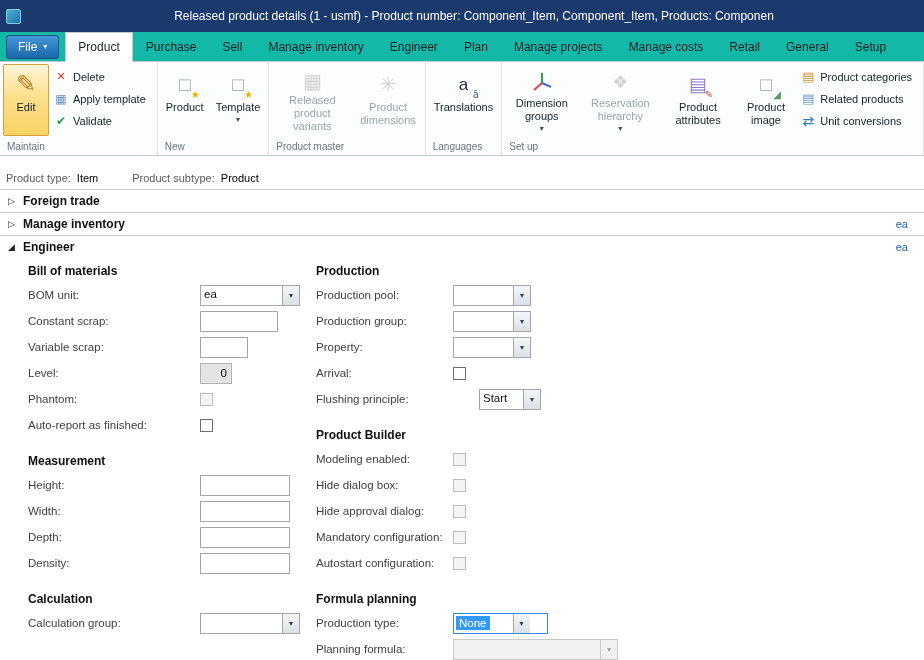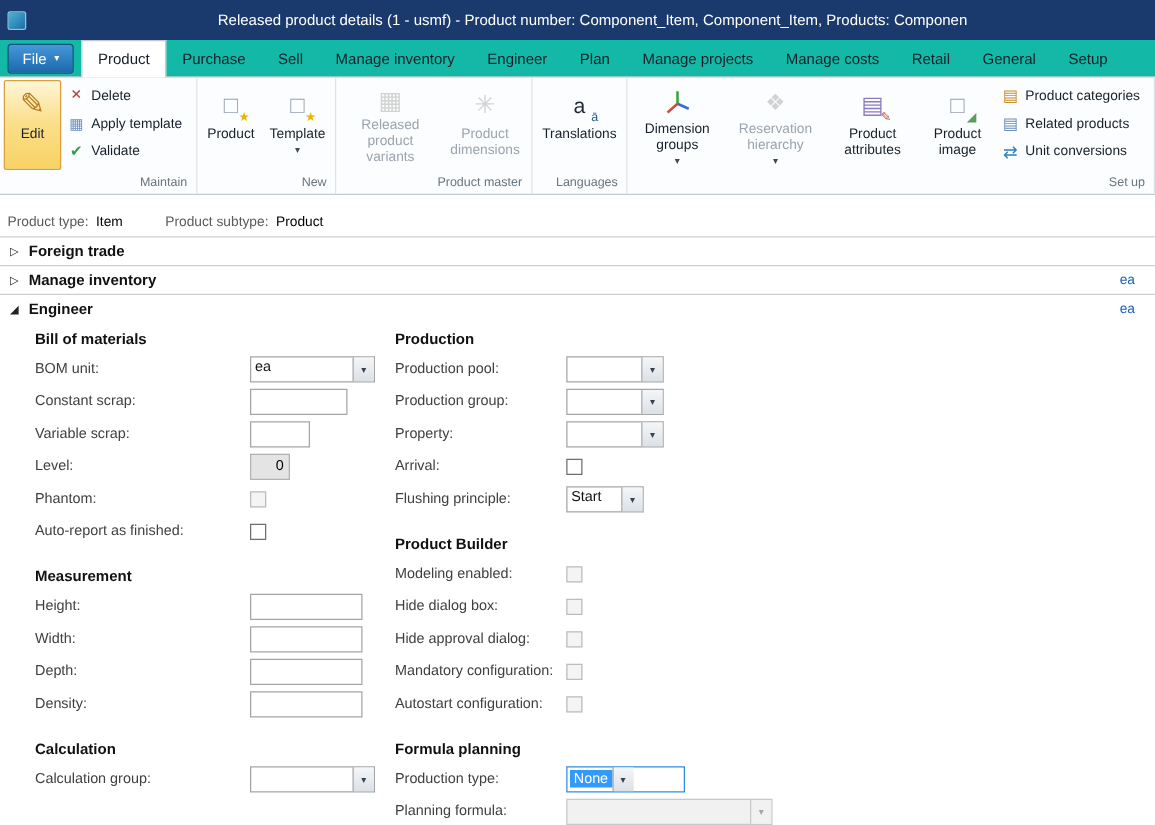--- a/index.html
+++ b/index.html
@@ -16,21 +16,21 @@
   .file-btn{height:24px;align-self:center;margin:0 6px 0 6px;background:linear-gradient(#4598da,#1c68ab);border:1px solid #15507e;border-radius:3px;color:#fff;font-size:12px;display:flex;align-items:center;gap:6px;padding:0 11px;cursor:pointer}
   .file-caret{font-size:8px}
   .tabs{display:flex;align-items:stretch}
   .tab{padding:0 12px;font-size:12px;display:flex;align-items:center;color:#17202a;border:1px solid transparent;border-bottom:none;cursor:pointer;white-space:nowrap}
   .tab.active{background:#fff;border-color:#c3c9d1;margin-bottom:-1px;padding-bottom:1px;z-index:2}
 
   
   .ribbon-body{height:94px;background:#fcfdfe;border-bottom:1px solid #c3c9d1;display:flex;overflow:hidden}
   .rgroup{display:flex;flex-direction:column;border-right:1px solid #dfe3e8;padding:2px 3px 0}
   .rgroup-content{flex:1;display:flex;align-items:flex-start;gap:2px}
-  .rgroup-caption{height:16px;font-size:10px;color:#68747f;text-align:right;line-height:15px;white-space:nowrap;padding:0 4px}
+  .rgroup-caption{height:16px;font-size:10px;color:#68747f;text-align:left;line-height:15px;white-space:nowrap;padding:0 4px}
   .rbig{min-width:46px;max-width:80px;height:72px;padding:4px 4px 2px;display:flex;flex-direction:column;align-items:center;border:1px solid transparent;border-radius:2px;cursor:pointer}
   .rbig-label{font-size:11px;line-height:13px;text-align:center;color:#17202a;margin-top:2px}
   .rbig.dis{cursor:default}
   .rbig.dis .rbig-label{color:#9aa4af}
   .rbig.dis .icon{filter:grayscale(1);opacity:.55}
   .rbig.hi{background:linear-gradient(#fff6d8,#fbdf8d 45%,#f8d263);border-color:#d9a13c}
   .icon{position:relative;height:30px;display:flex;align-items:center;justify-content:center;line-height:1;min-width:22px}
   .icon .badge{position:absolute;right:-4px;bottom:-1px;font-size:10px;font-style:normal}
   .caret{font-size:8px;color:#3c4a59;margin-top:1px}
   .small-stack{display:flex;flex-direction:column;gap:1px;padding-top:2px}
@@ -307,21 +307,21 @@
             <span class="combo-val"></span>
             <span class="combo-btn">▾</span>
           </div>
         </div>
         <div class="frow">
           <span class="flabel">Arrival:</span>
           <span class="cbox"></span>
         </div>
         <div class="frow">
           <span class="flabel">Flushing principle:</span>
-          <div class="combo" style="width: 62px;">
+          <div class="combo" style="width: 62px; margin-left: 26px;">
             <span class="combo-val">Start</span>
             <span class="combo-btn">▾</span>
           </div>
         </div>
         <div class="eheading gap">Product Builder</div>
         <div class="frow">
           <span class="flabel">Modeling enabled:</span>
           <span class="cbox dis"></span>
         </div>
         <div class="frow">
@@ -336,21 +336,21 @@
           <span class="flabel">Mandatory configuration:</span>
           <span class="cbox dis"></span>
         </div>
         <div class="frow">
           <span class="flabel">Autostart configuration:</span>
           <span class="cbox dis"></span>
         </div>
         <div class="eheading gap">Formula planning</div>
         <div class="frow">
           <span class="flabel">Production type:</span>
-          <div class="combo focus" style="width: 95px;">
+          <div class="combo focus" style="width: 95px; gap: 23px;">
             <span class="combo-val sel">None</span>
             <span class="combo-btn">▾</span>
           </div>
         </div>
         <div class="frow">
           <span class="flabel">Planning formula:</span>
           <div class="combo dis" style="width: 165px;">
             <span class="combo-val"></span>
             <span class="combo-btn">▾</span>
           </div>

